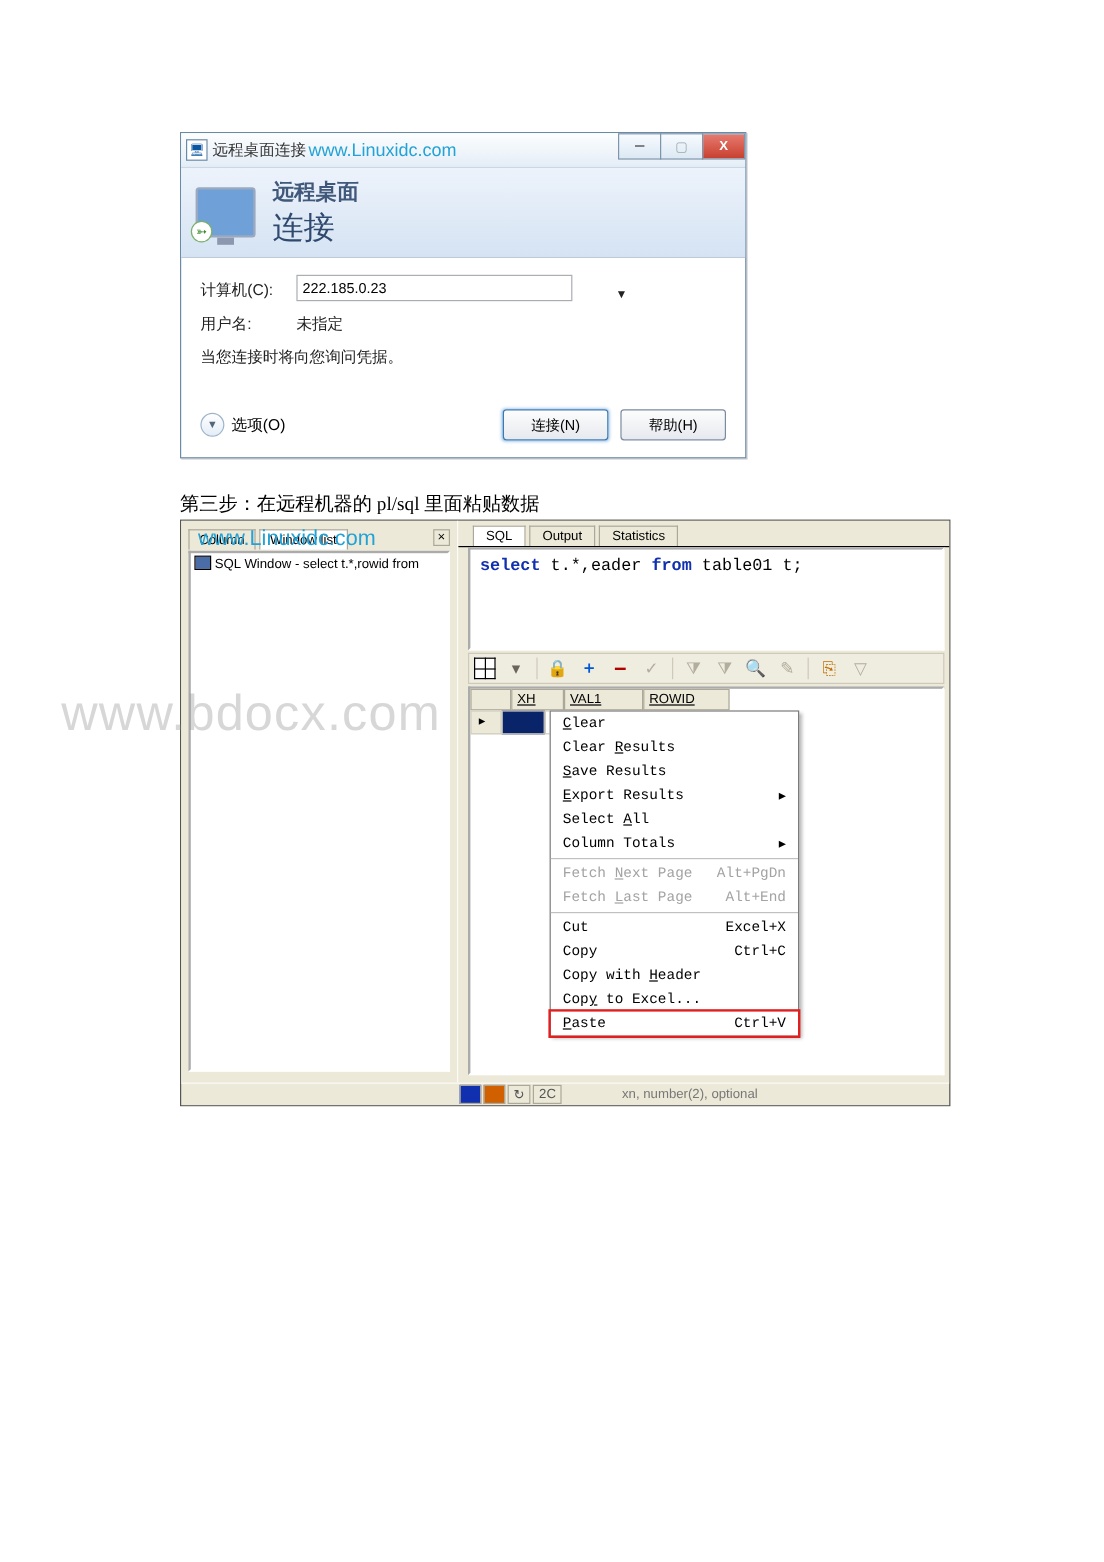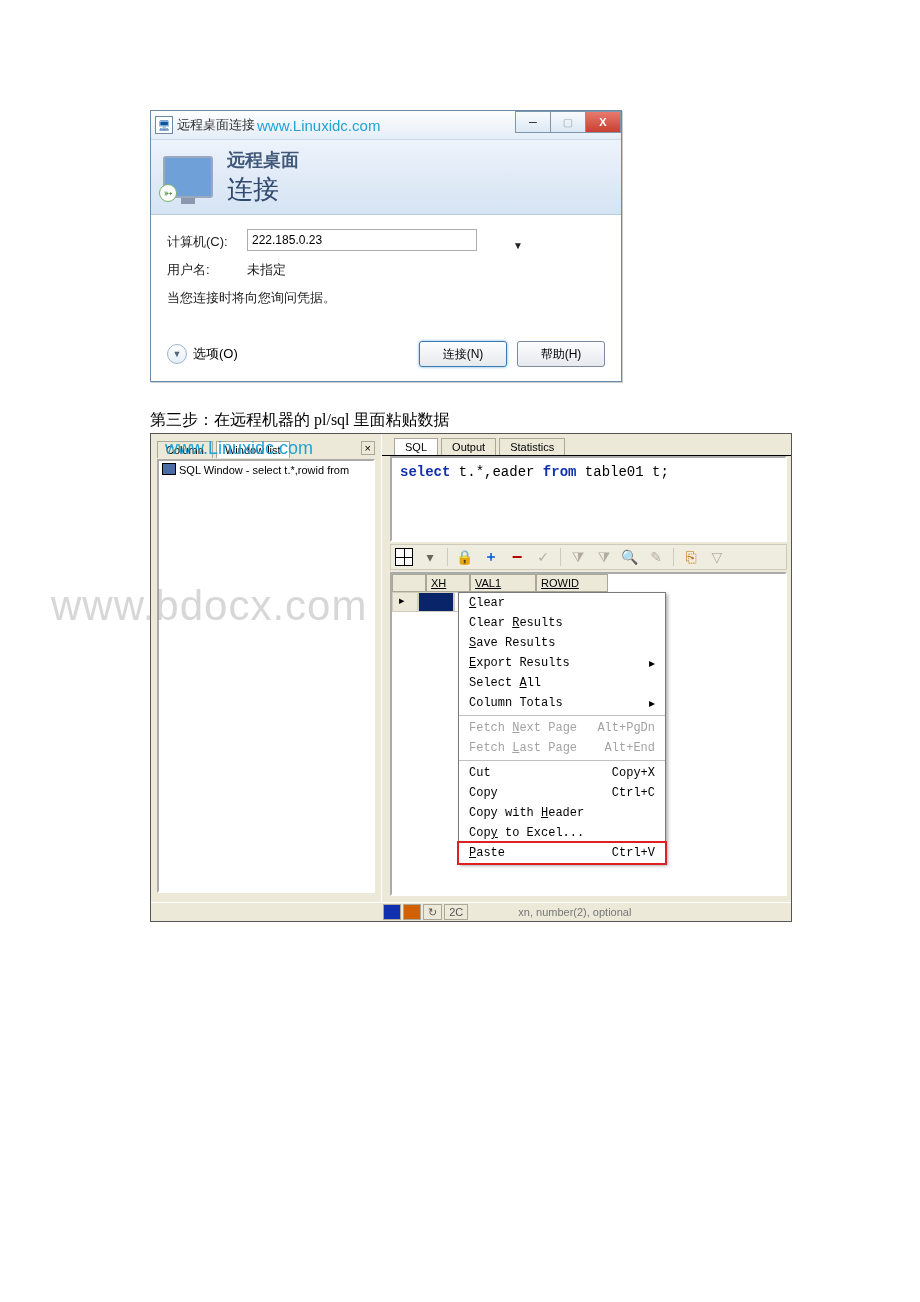--- a/index.html
+++ b/index.html
@@ -309,21 +309,21 @@
   .ctx .mi.dim{color:#a3a3a3;}
   .ctx hr{margin:2px 0;border:none;border-top:1px solid #c0c0c0;}
   .ctx .mi.hl{
     border:2px solid #e02020;
     margin:-2px;
     padding:3px 10px;
   }
 
   .big-wm{
     position:absolute;
-    top:148px; left:-100px;
+    top:136px; left:-100px;
     font-size:42px;
     color:rgba(140,140,140,.35);
     font-family:Arial,sans-serif;
     letter-spacing:1px;
     pointer-events:none;
     z-index:20;
     white-space:nowrap;
   }
 
   .status{
@@ -472,21 +472,21 @@
                 <span>Fetch <u>N</u>ext Page</span>
                 <span>Alt+PgDn</span>
               </div>
             <div class="mi dim">
                 <span>Fetch <u>L</u>ast Page</span>
                 <span>Alt+End</span>
               </div>
             <hr>
             <div class="mi">
                 <span>Cut</span>
-                <span>Copy+X</span>
+                <span>Excel+X</span>
               </div>
             <div class="mi">
                 <span>Copy</span>
                 <span>Ctrl+C</span>
               </div>
             <div class="mi">
                 <span>Copy with <u>H</u>eader</span>
               </div>
             <div class="mi">
                 <span>Cop<u>y</u> to Excel...</span>

